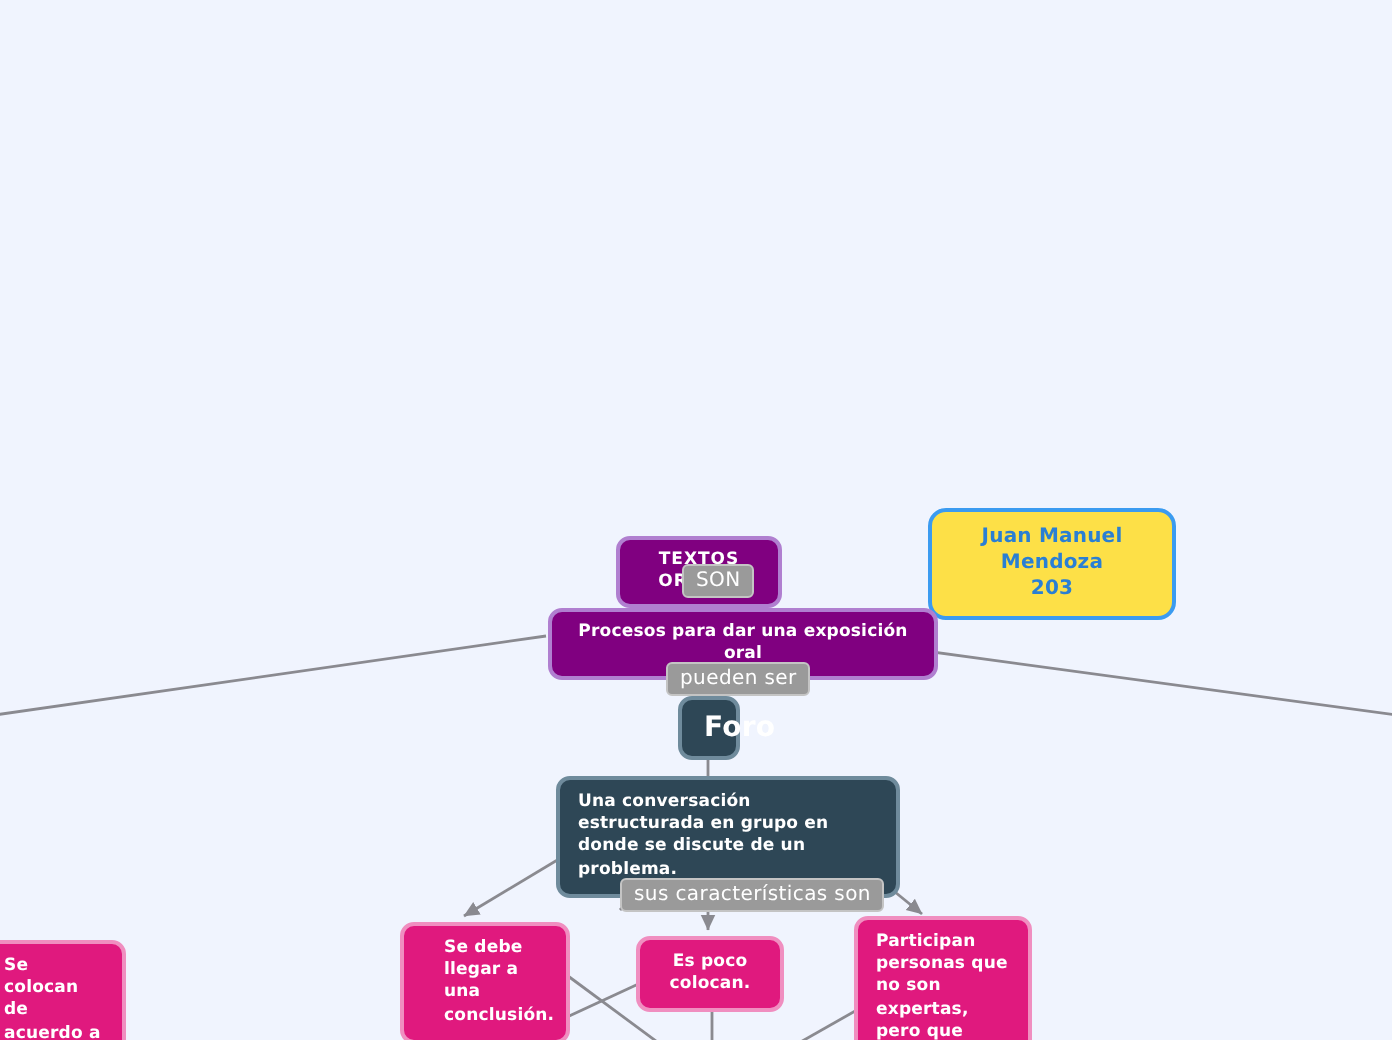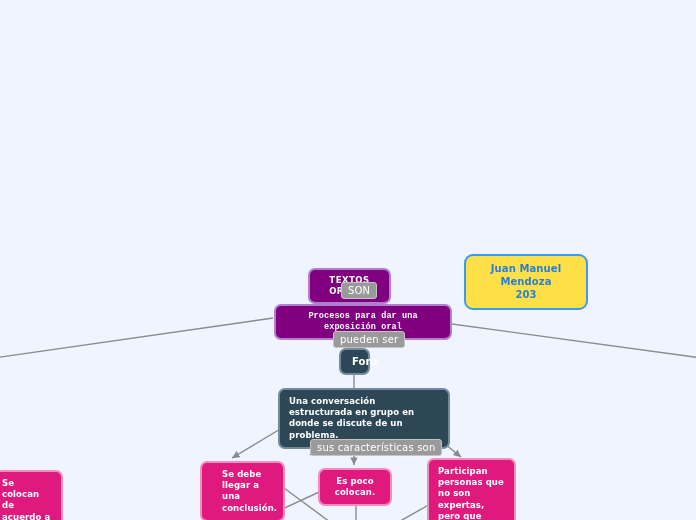--- a/index.html
+++ b/index.html
@@ -52,21 +52,21 @@
     border: 2px solid #b07fd0;
     color: #ffffff;
     font-size: 8.5px;
     padding: 5px 10px;
     text-align: center;
   }
   .node-slate {
     background: #2e4756;
     border: 2px solid #6f8b9c;
     color: #ffffff;
-    font-size: 10px;
+    font-size: 14px;
     padding: 5px 11px;
     text-align: center;
   }
   .node-slate-body {
     background: #2e4756;
     border: 2px solid #6f8b9c;
     color: #ffffff;
     font-size: 8.5px;
     padding: 6px 9px;
     text-align: left;
@@ -133,21 +133,21 @@
     <line x1="356" y1="487" x2="356" y2="524" stroke="#8a8a90" stroke-width="1.4"></line>
     <line x1="432" y1="503" x2="395" y2="524" stroke="#8a8a90" stroke-width="1.4"></line>
   </svg>
 
   <div class="node node-root" style="left:308px; top:252px; width:83px;margin-top:16px;">TEXTOS ORALES</div>
 
   <div class="node node-author" style="left:464px; top:254px; width:124px;">Juan Manuel Mendoza 203</div>
 
   <div class="edge-label" style="left:341px; top:282px;">SON</div>
 
-  <div class="node node-purple" style="left:274px; top:304px; width:178px;font-family:Liberation Mono, monospace;">Procesos para dar una exposición oral</div>
+  <div class="node node-purple" style="left:274px; top:304px; width:195px;">Procesos para dar una exposición oral</div>
 
   <div class="edge-label" style="left:333px; top:331px;">pueden ser</div>
 
   <div class="node node-slate" style="left:339px; top:348px; width:31px;">Foro</div>
 
   <div class="edge-label" style="left:348px; top:372px;margin-top:34px;">es</div>
 
   <div class="node node-slate-body" style="left:278px; top:388px; width:172px;">Una conversación estructurada en grupo en donde se discute de un problema.</div>
 
   <div class="edge-label" style="left:310px; top:439px;">sus características son</div>

